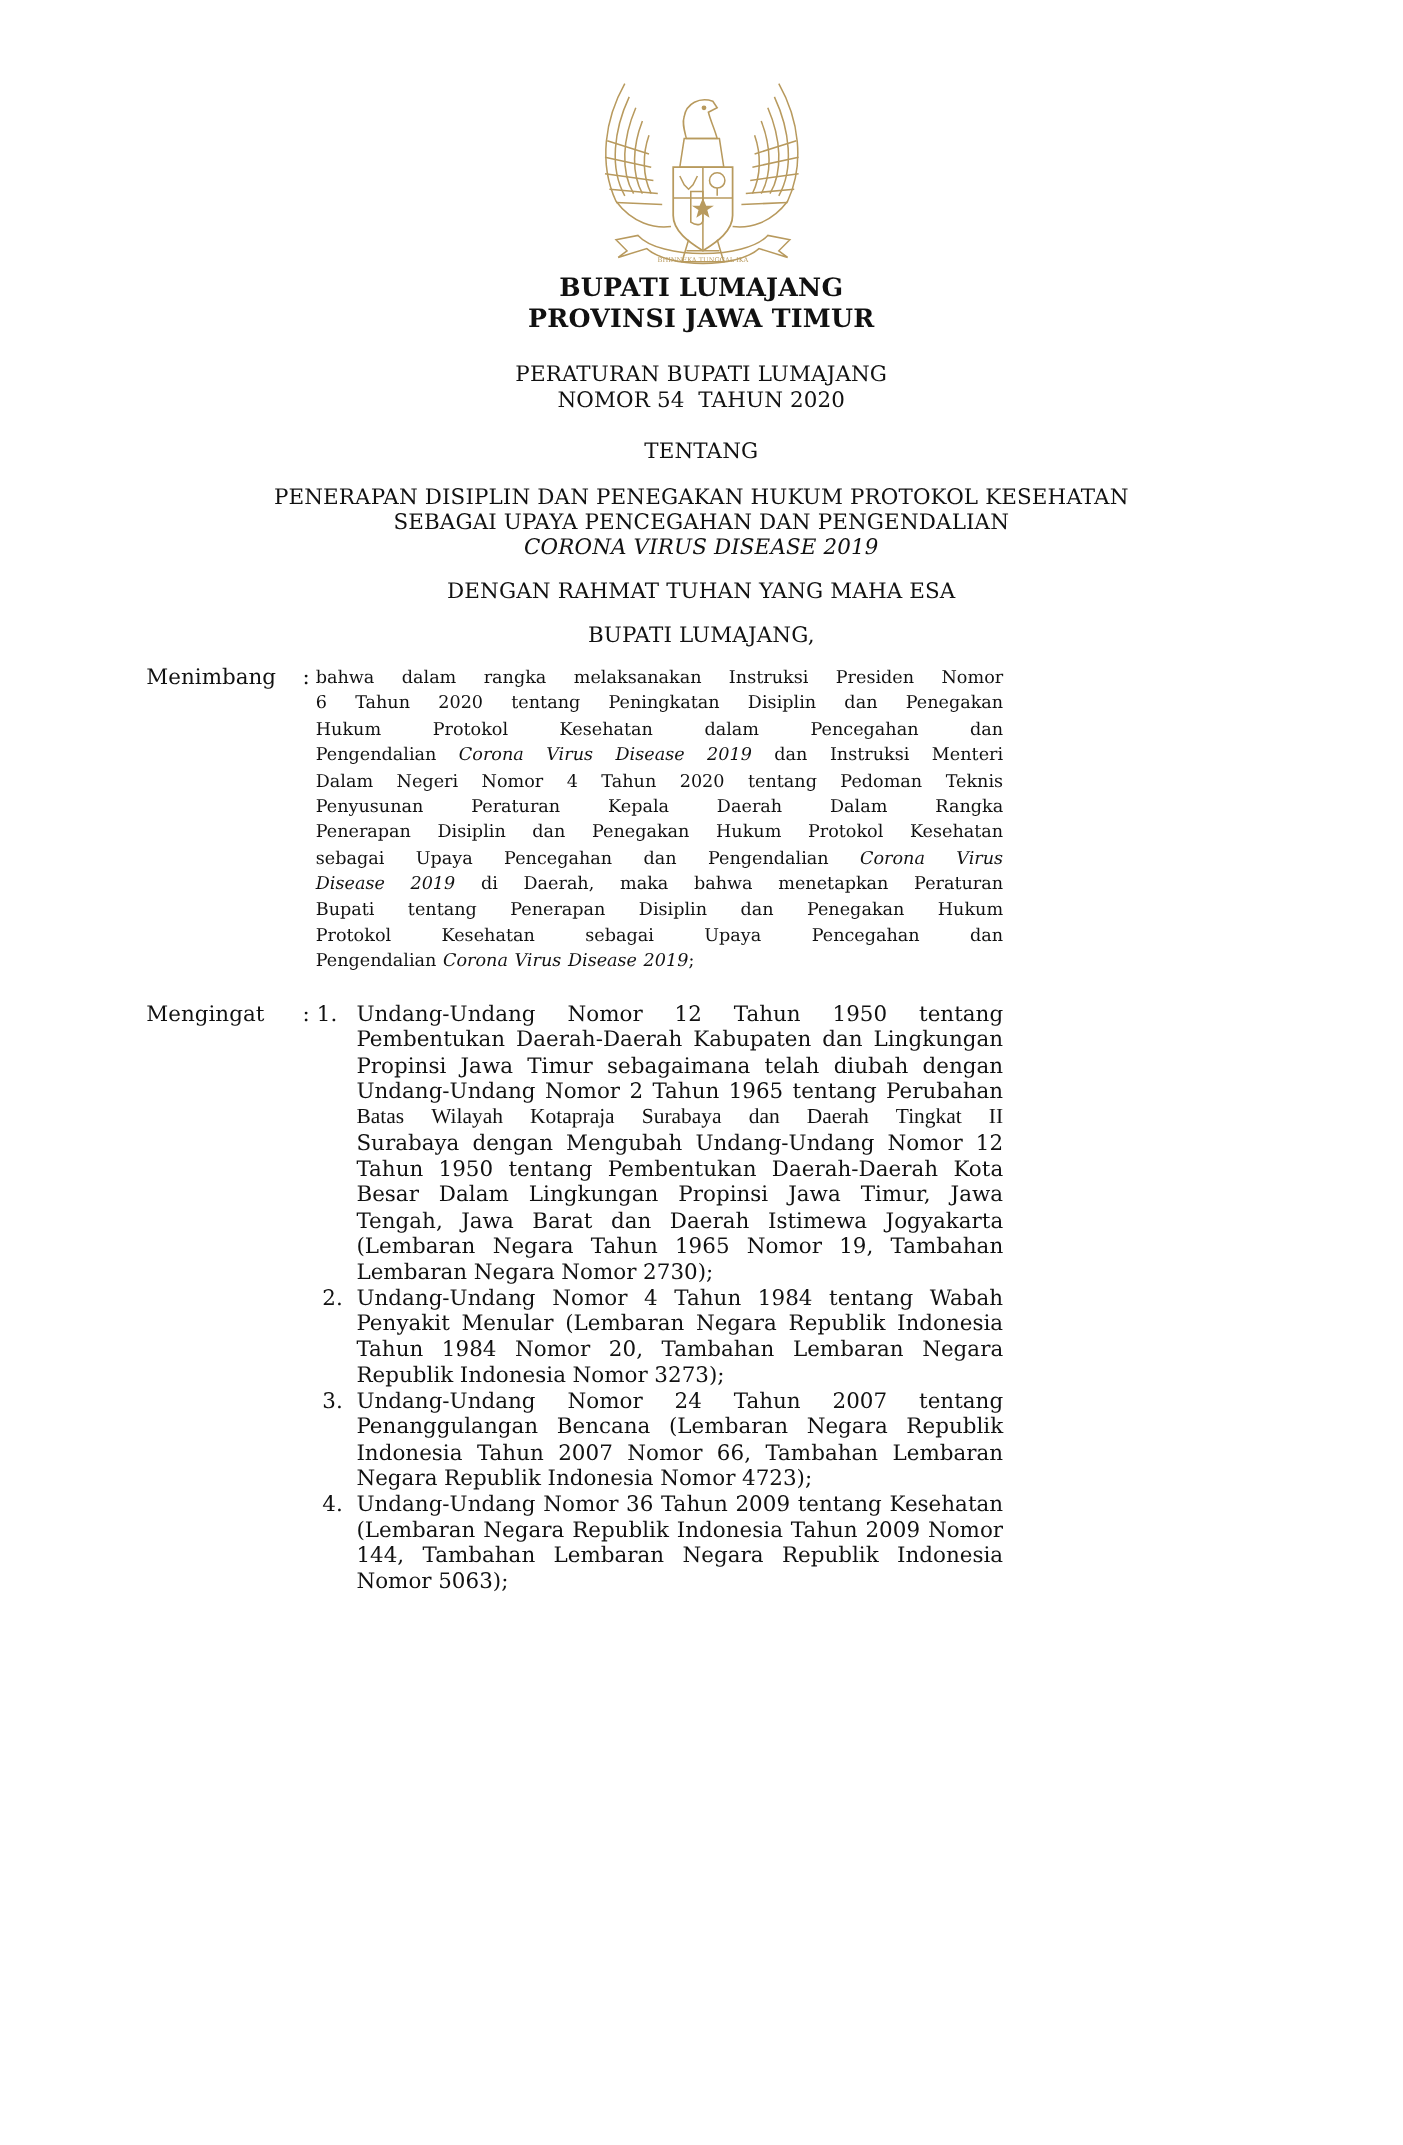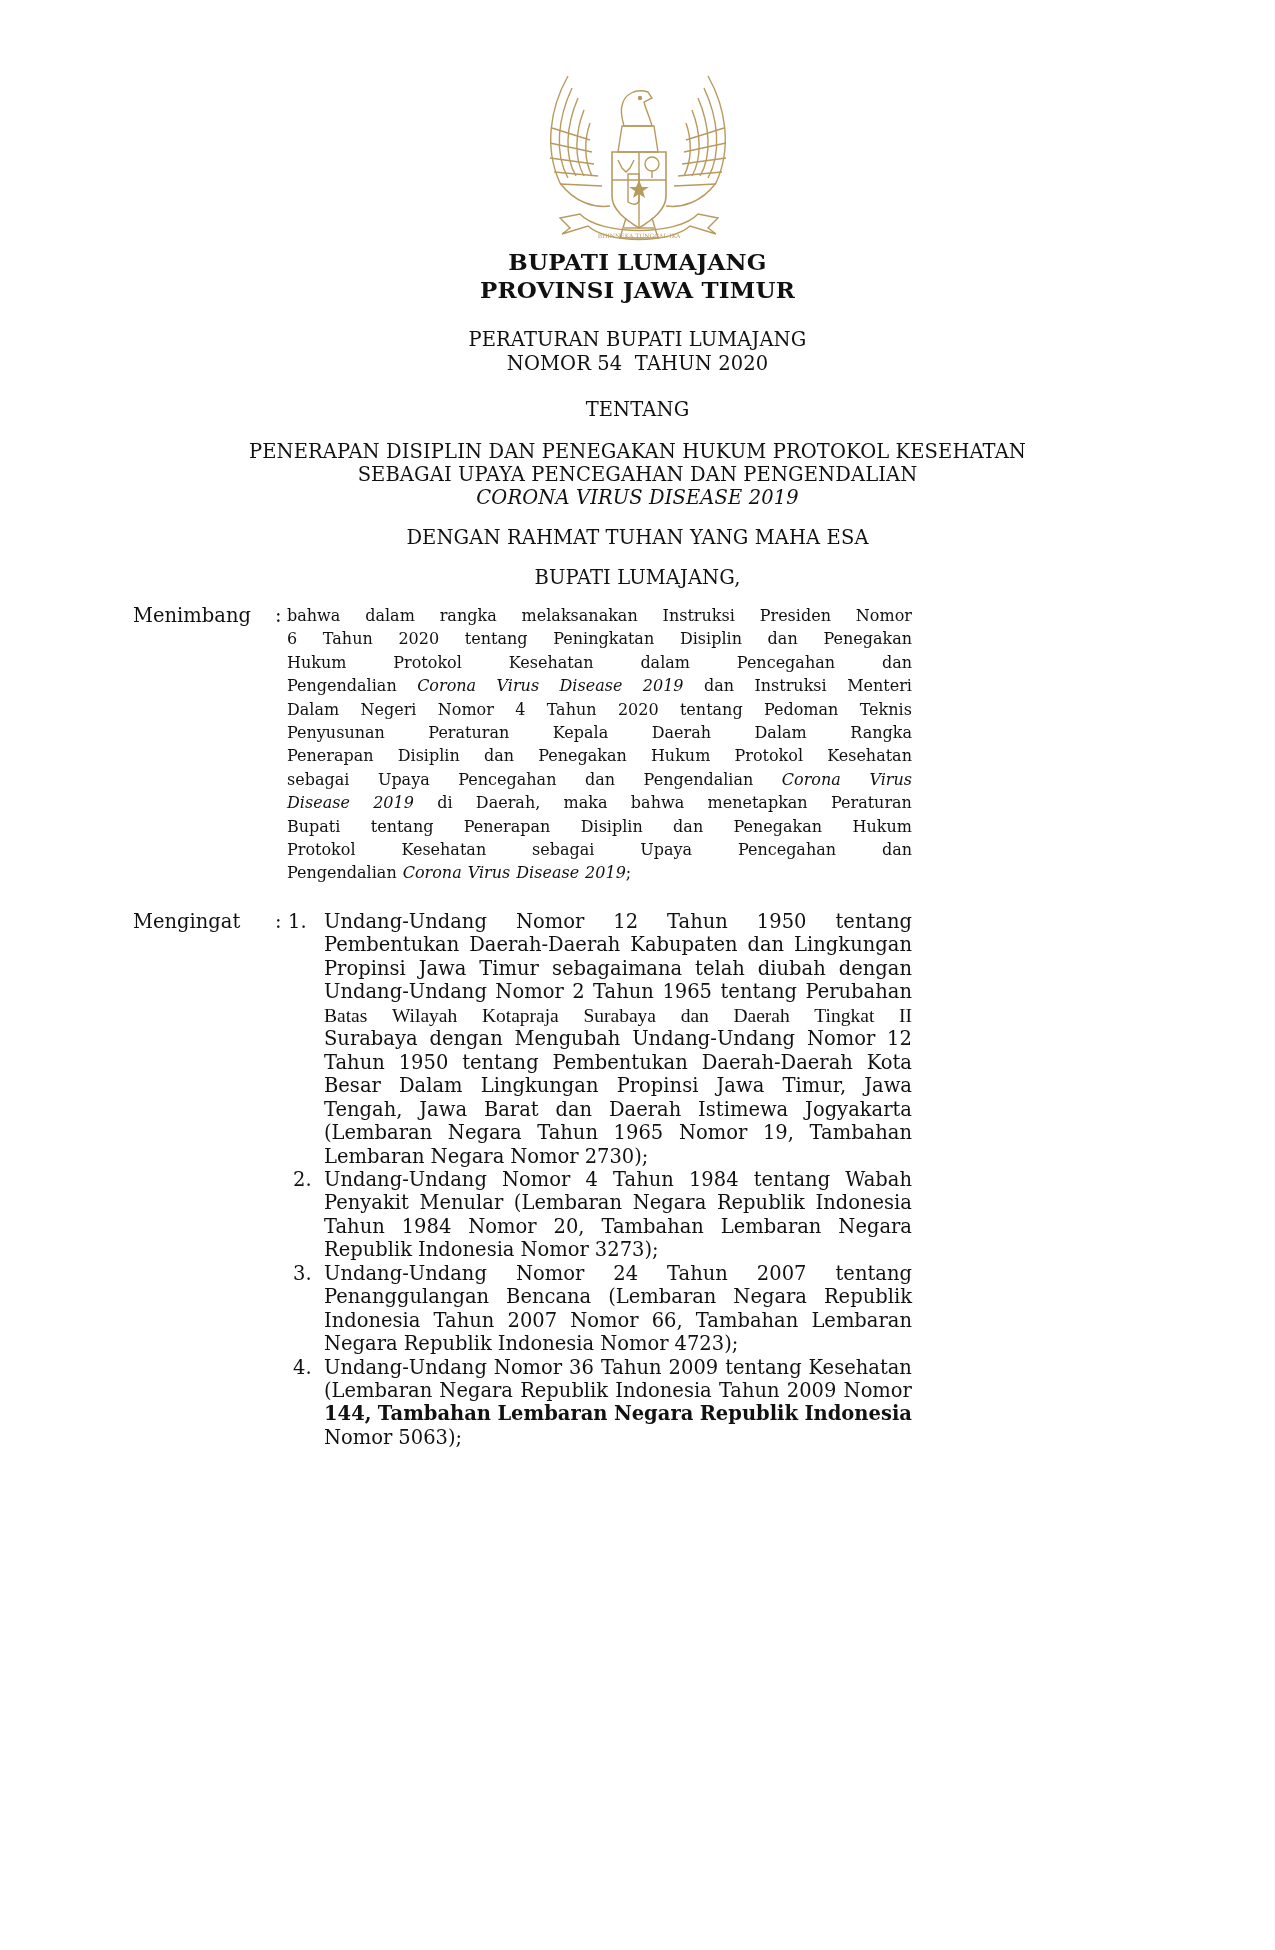--- a/index.html
+++ b/index.html
@@ -434,21 +434,21 @@
         <span><span>(Lembaran</span></span>
         <span><span>Negara</span></span>
         <span><span>Republik</span></span>
         <span><span>Indonesia</span></span>
         <span><span>Tahun</span></span>
         <span><span>2009</span></span>
         <span><span>Nomor</span></span>
       </div>
     </div>
     <div class="item-line" style="top: 1402.45px;">
-      <div class="spread" style="width: 100%; font-weight: bold;">
+      <div class="spread" style="width: 100%;">
         <span><span>144,</span></span>
         <span><span>Tambahan</span></span>
         <span><span>Lembaran</span></span>
         <span><span>Negara</span></span>
         <span><span>Republik</span></span>
         <span><span>Indonesia</span></span>
       </div>
     </div>
     <div class="item-line last" style="top: 1425.9px;">
       <div class="spread last" style="width: 100%;">

